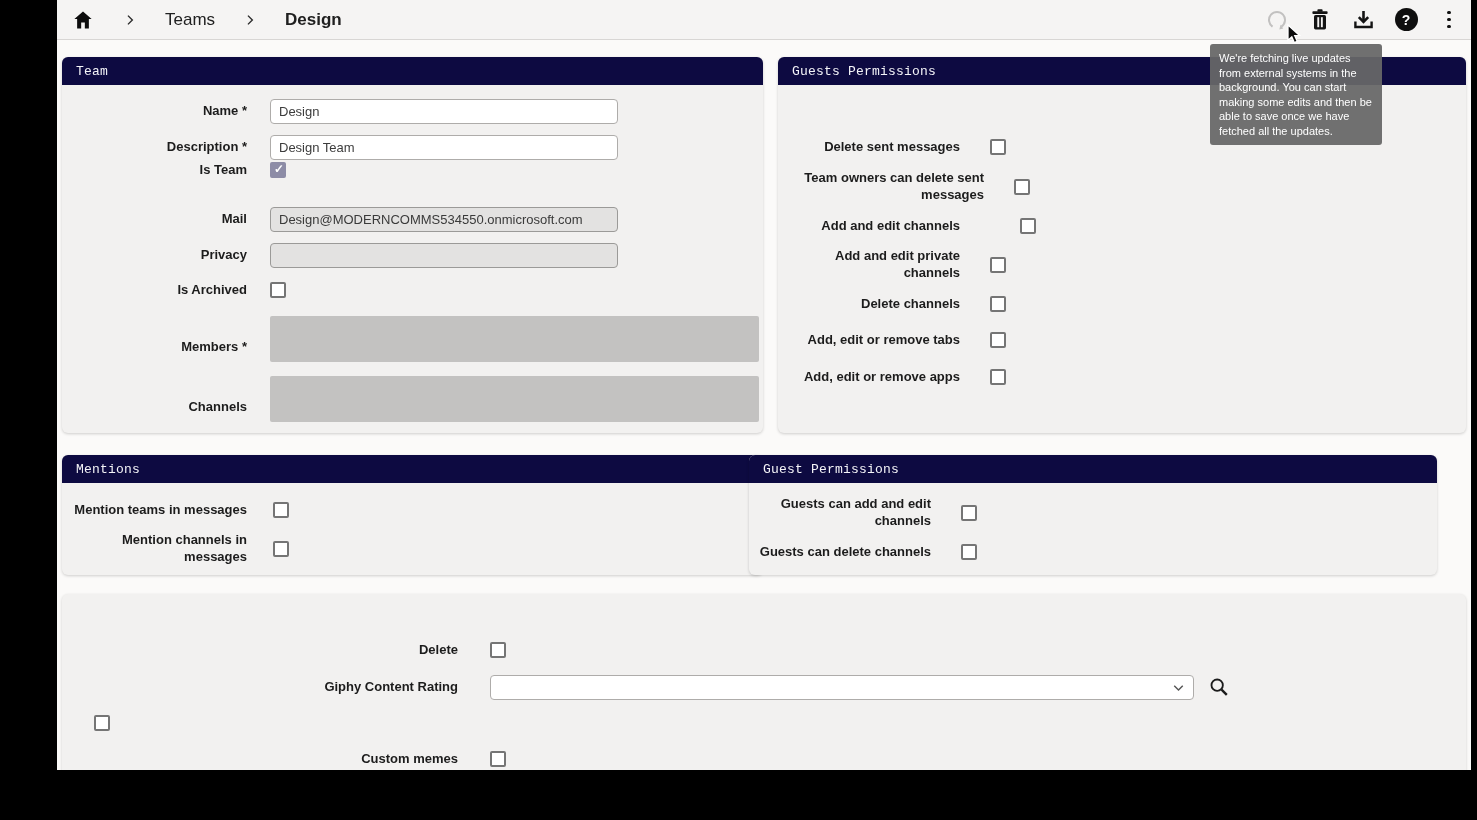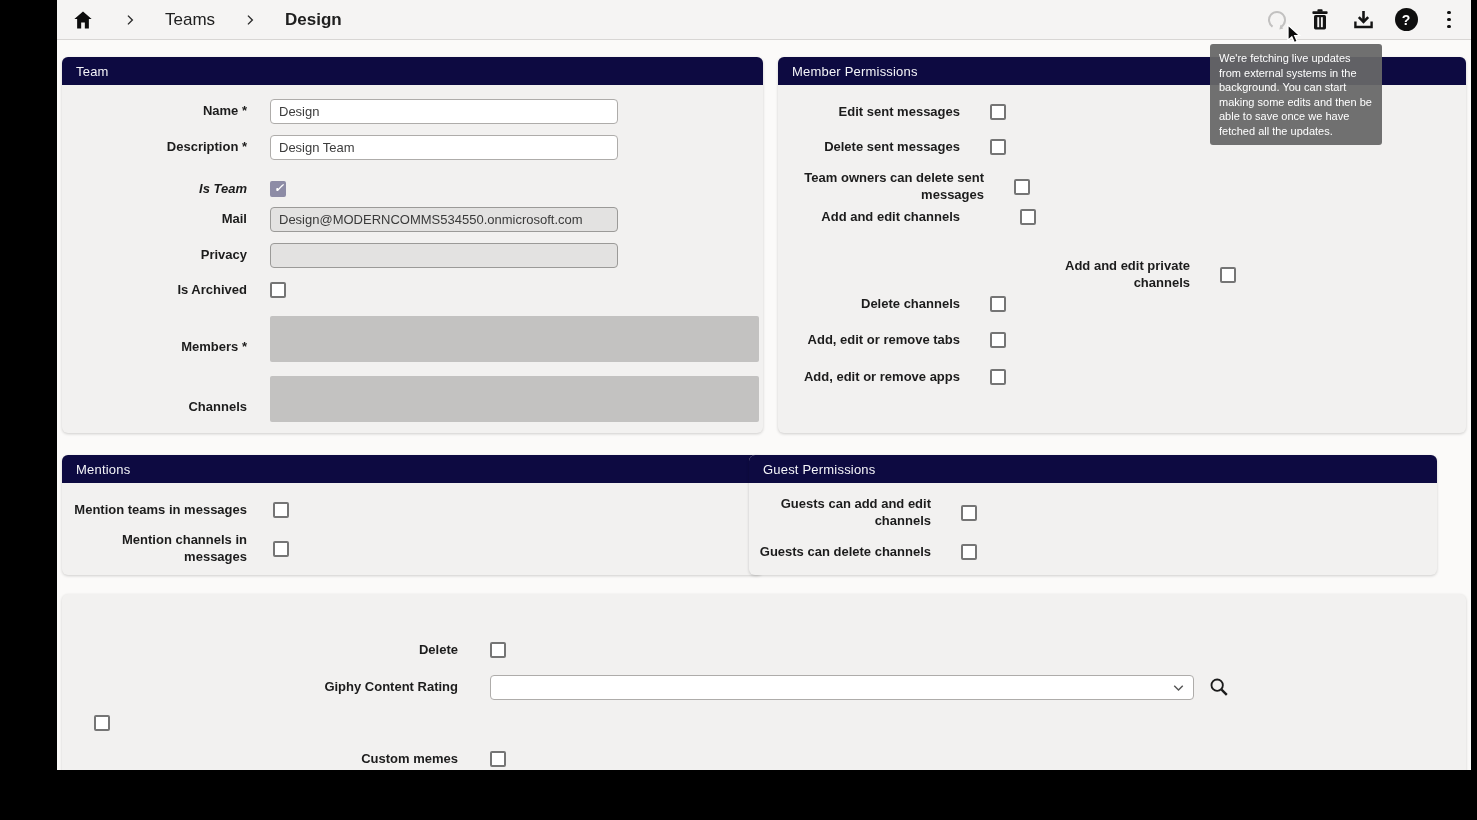--- a/index.html
+++ b/index.html
@@ -33,21 +33,21 @@
   
   .panel{
     position:absolute;background:#f2f1f0;border-radius:6px;
     box-shadow:0 1px 3px rgba(0,0,0,0.18);
   }
   .ph{
     position:absolute;left:0;top:0;right:0;height:28px;
     background:#0d0a41;border-radius:6px 6px 0 0;
     display:flex;align-items:center;padding-left:14px;box-sizing:border-box;
   }
-  .ph span{color:#f4f4f8;font-size:13px;letter-spacing:.2px;}
+  .ph span{color:#f4f4f8;font-size:13px;letter-spacing:.2px;font-family:Liberation Mono, monospace;}
   .row{position:absolute;left:0;right:0;display:flex;align-items:center;}
   .row.bottom{align-items:flex-end;}
   .lbl{font-weight:bold;font-size:13px;color:#1c1c1c;text-align:right;line-height:1.3;flex:none;}
   .lbl-t{width:185px;}
   .lbl-m{width:182px;}
   .lbl-f{width:396px;}
   .gap-t{margin-left:23px;}
   .gap-c{margin-left:26px;}
   .gap-m{margin-left:30px;}
   .gap-f{margin-left:32px;}
@@ -150,21 +150,21 @@
       <span>Team</span>
     </header>
     <div class="row" style="top:40px;height:28px;">
       <span class="lbl lbl-t">Name *</span>
       <input class="ti gap-t" type="text" value="Design" style="">
     </div>
     <div class="row" style="top:76px;height:28px;">
       <span class="lbl lbl-t">Description *</span>
       <input class="ti gap-t" type="text" value="Design Team" style="">
     </div>
-    <div class="row" style="top:121px;height:22px;font-style:italic;">
+    <div class="row" style="top:102px;height:22px;">
       <span class="lbl lbl-t">Is Team</span>
       <span class="cb gap-t checked"></span>
     </div>
     <div class="row" style="top:148px;height:28px;align-items:center;">
       <span class="lbl lbl-t">Mail</span>
       <input class="ti dis gap-t" type="text" disabled="" value="Design@MODERNCOMMS534550.onmicrosoft.com" style="">
     </div>
     <div class="row" style="top:184px;height:28px;">
       <span class="lbl lbl-t">Privacy</span>
       <input class="ti dis gap-t" type="text" disabled="" value="" style="">
@@ -178,39 +178,35 @@
       <span class="blk gap-t"></span>
     </div>
     <div class="row bottom" style="top:319px;height:46px;">
       <span class="lbl lbl-t" style="padding-bottom:6px;">Channels</span>
       <span class="blk gap-t"></span>
     </div>
   </section>
 
   <section class="panel" style="left:721px;top:57px;width:688px;height:376px;">
     <header class="ph">
-      <span>Member Permissions</span>
-    </header>
-    <div class="row" style="top:38px;height:34px;">
-      <span class="lbl lbl-m">Edit sent messages</span>
-      <span class="cb gap-m"></span>
-    </div>
+      <span>Guests Permissions</span>
+    </header>
     <div class="row" style="top:73px;height:34px;">
       <span class="lbl lbl-m">Delete sent messages</span>
       <span class="cb gap-m"></span>
     </div>
     <div class="row" style="top:110px;height:40px;margin-left:24px;">
       <span class="lbl lbl-m">Team owners can delete sent messages</span>
       <span class="cb gap-m"></span>
     </div>
-    <div class="row" style="top:143px;height:34px;gap:30px;">
+    <div class="row" style="top:152px;height:34px;gap:30px;">
       <span class="lbl lbl-m">Add and edit channels</span>
       <span class="cb gap-m"></span>
     </div>
-    <div class="row" style="top:198px;height:40px;justify-content:center;">
+    <div class="row" style="top:188px;height:40px;">
       <span class="lbl lbl-m">Add and edit private channels</span>
       <span class="cb gap-m"></span>
     </div>
     <div class="row" style="top:230px;height:34px;">
       <span class="lbl lbl-m">Delete channels</span>
       <span class="cb gap-m"></span>
     </div>
     <div class="row" style="top:266px;height:34px;">
       <span class="lbl lbl-m">Add, edit or remove tabs</span>
       <span class="cb gap-m"></span>

